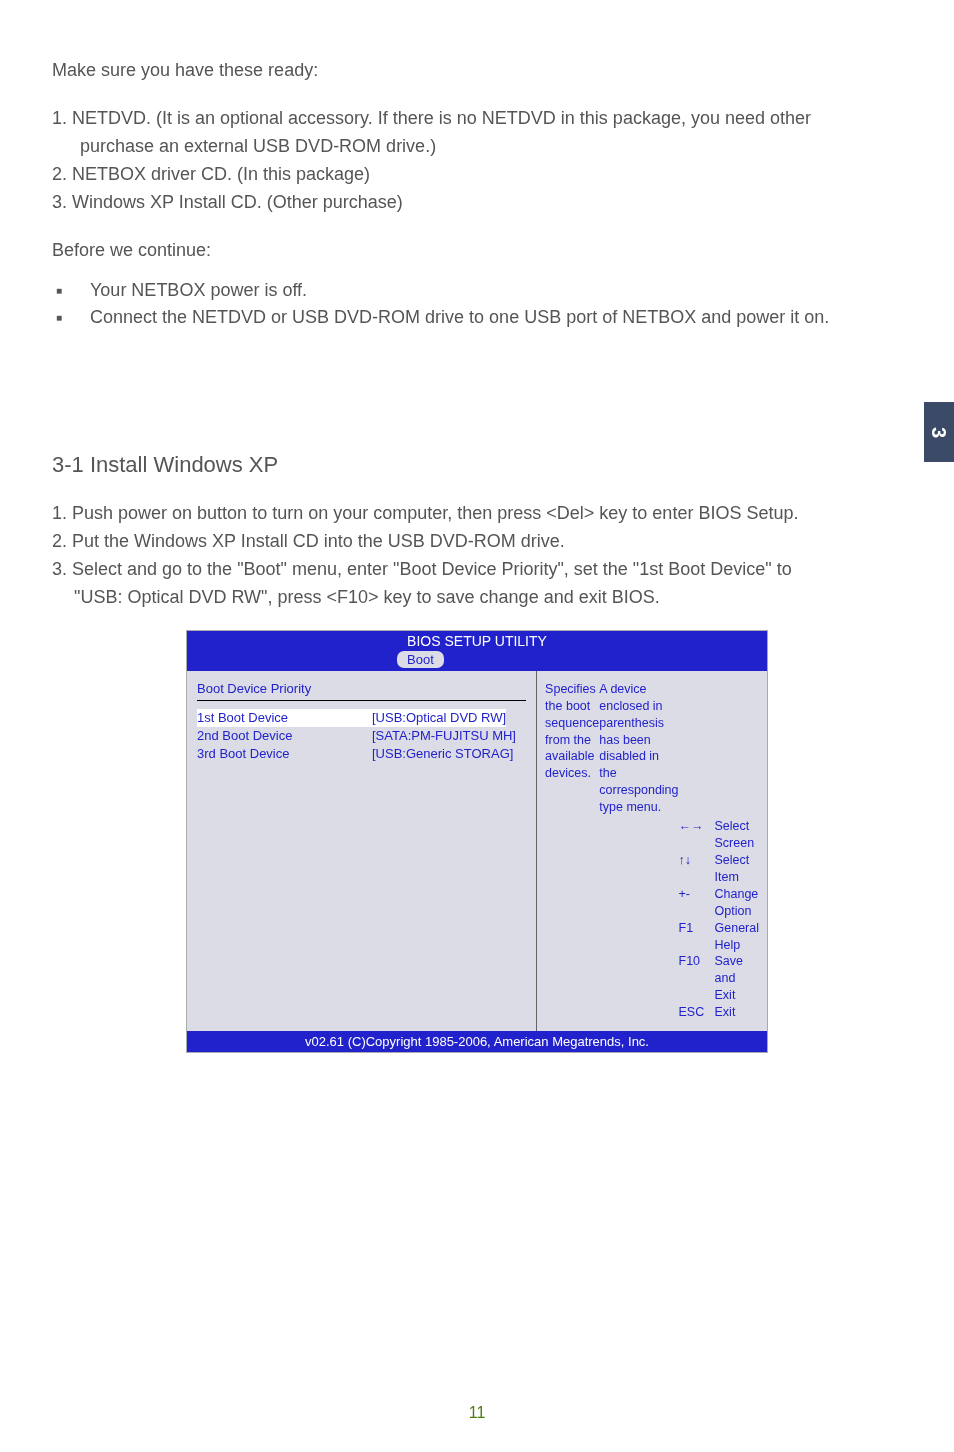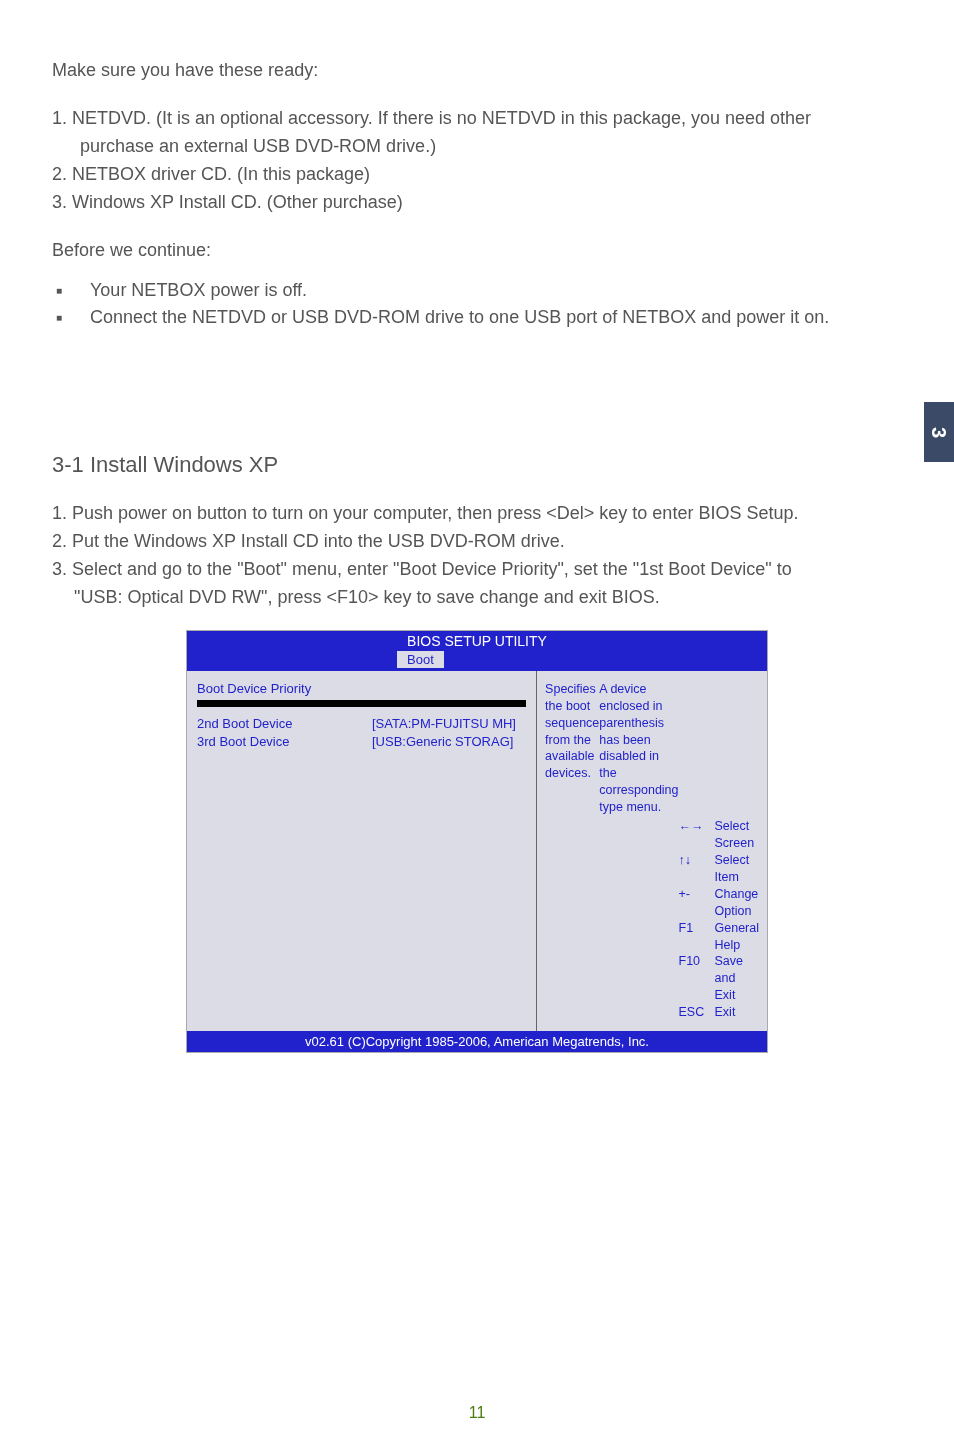--- a/index.html
+++ b/index.html
@@ -62,36 +62,37 @@
     position: relative;
   }
   .bios-tab {
     position: absolute;
     left: 210px;
     top: 0;
     background: #dcdce6;
     color: #2222cc;
     padding: 1px 10px;
     font-size: 13px;
+    border-radius: 7px;
   }
   .bios-body {
     display: flex;
     background: #dcdce6;
   }
   .bios-left {
     flex: 1;
     padding: 10px 10px 10px 10px;
     color: #2222cc;
     border-right: 1px solid #666;
     min-height: 340px;
   }
   .bios-left .hdr {
     color: #2222cc;
     padding-bottom: 4px;
-    border-bottom: 7px solid #000000;
+    border-bottom: 1px solid #000000;
     margin-bottom: 8px;
   }
   .bios-left .devrow {
     display: flex;
     font-size: 13px;
     line-height: 1.4;
   }
   .bios-left .devlabel { flex: 0 0 175px; }
   .bios-left .selected .devlabel,
   .bios-left .selected .devval { background:#fff; color:#2222cc; }
@@ -164,20 +165,24 @@
   </div>
 
   <div class="bios">
     <div class="bios-title">BIOS SETUP UTILITY</div>
     <div class="bios-tabrow">
       <div class="bios-tab">Boot</div>
     </div>
     <div class="bios-body">
       <div class="bios-left">
         <div class="hdr">Boot Device Priority</div>
+        <div class="devrow selected">
+          <span class="devlabel">1st Boot Device</span>
+          <span class="devval">[USB:Optical DVD RW]</span>
+        </div>
         <div class="devrow">
           <span class="devlabel">2nd Boot Device</span>
           <span class="devval">[SATA:PM-FUJITSU MH]</span>
         </div>
         <div class="devrow">
           <span class="devlabel">3rd Boot Device</span>
           <span class="devval">[USB:Generic STORAG]</span>
         </div>
       </div>
       <div class="bios-right">

